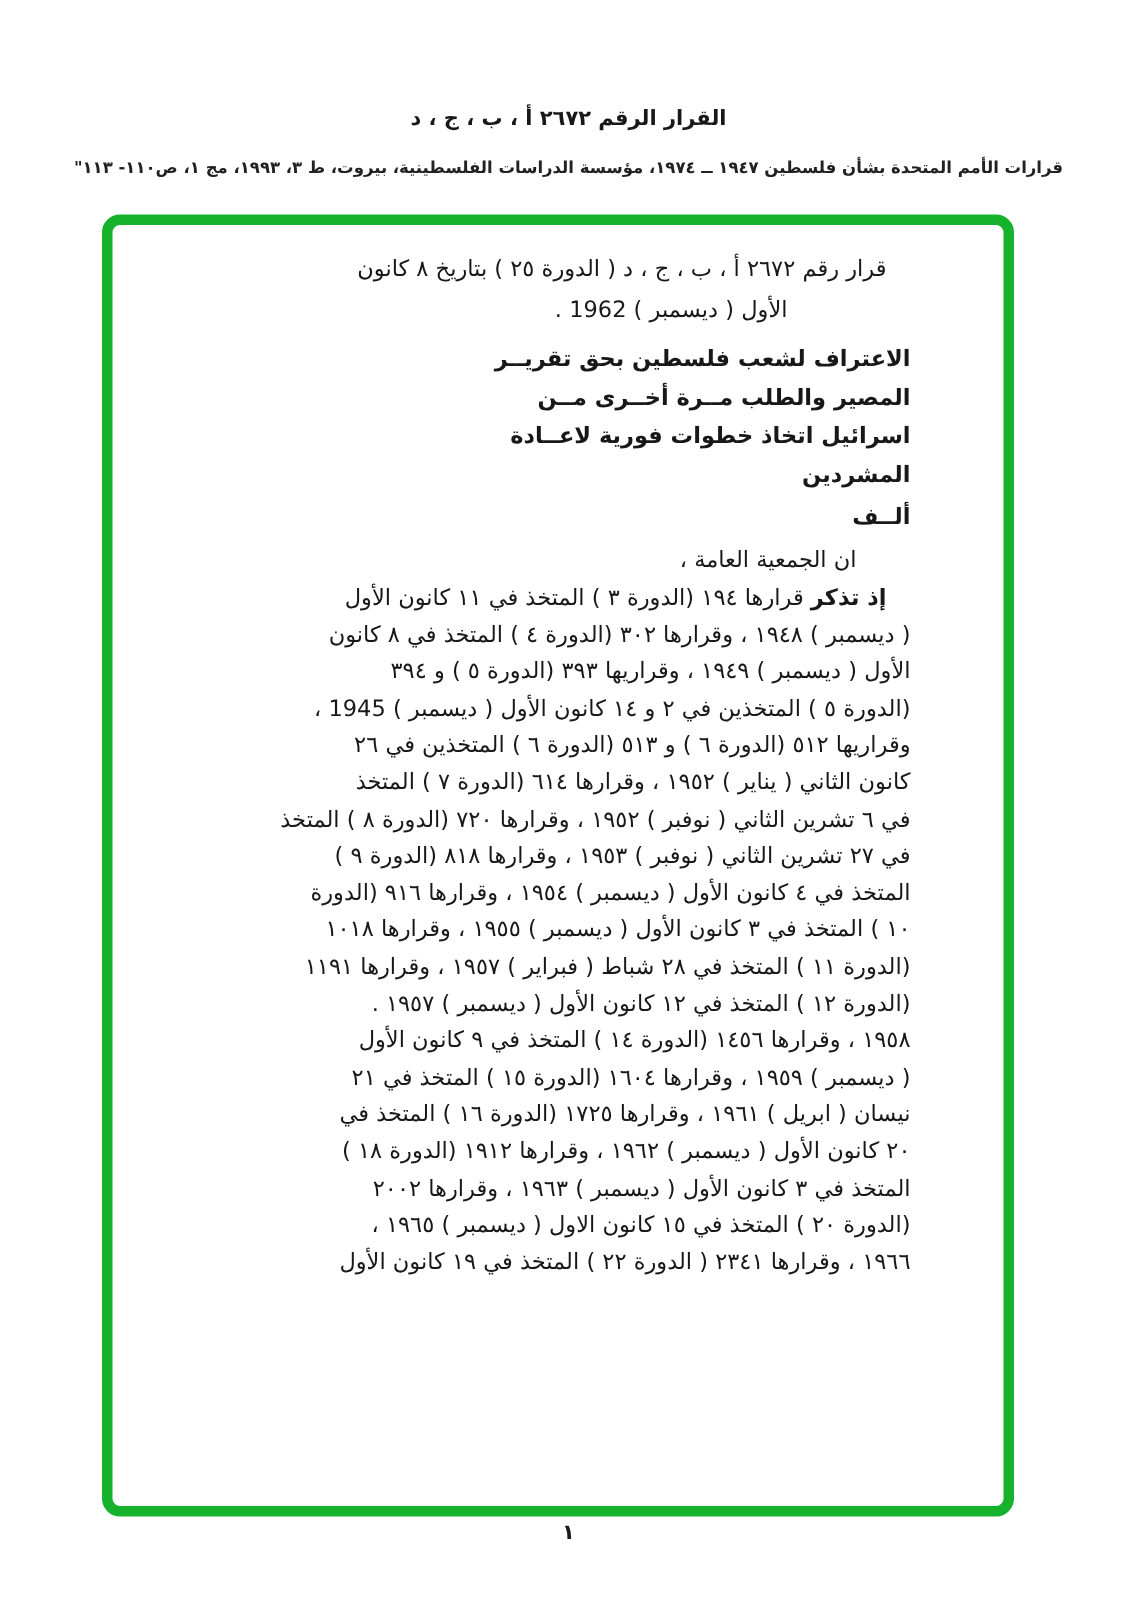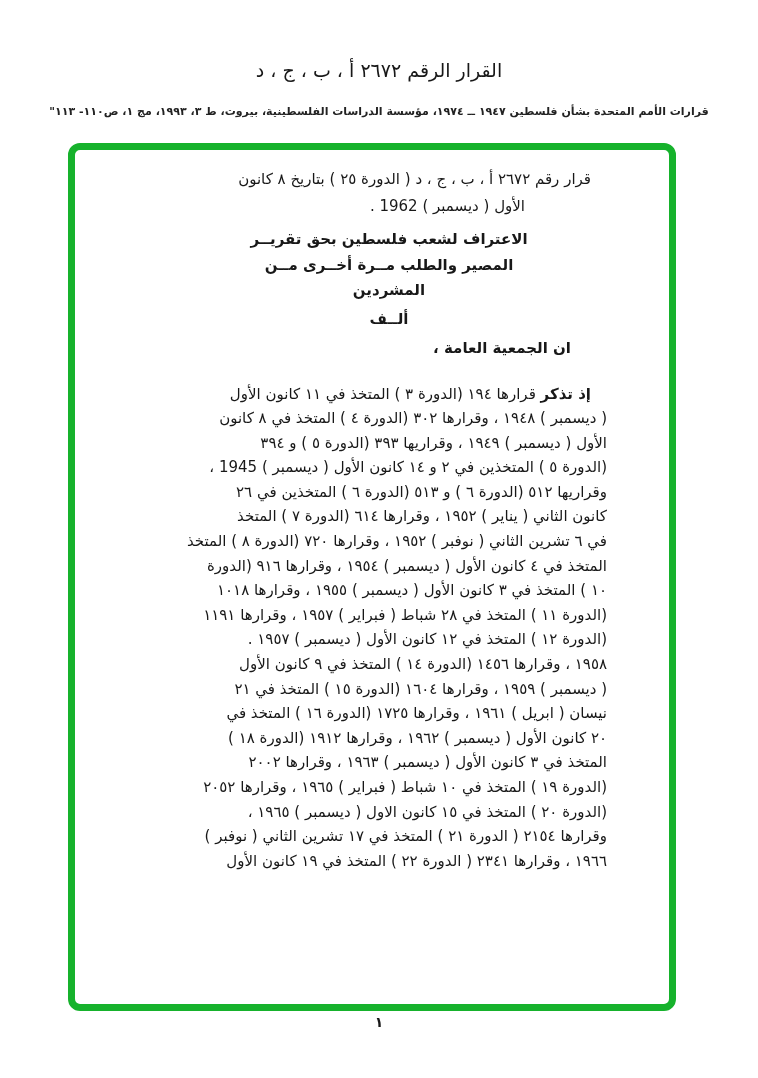--- a/index.html
+++ b/index.html
@@ -5,22 +5,22 @@
   html, body { margin: 0; padding: 0; }
   body {
     width: 758px; height: 1078px;
     background: #ffffff;
     font-family: "DejaVu Sans", sans-serif;
     color: #181818;
     position: relative;
     overflow: hidden;
   }
   .doc-title {
-    position: absolute; top: 59px; left: 0; width: 100%;
-    text-align: center; font-weight: normal; font-size: 19px;
+    position: absolute; top: 71px; left: 0; width: 100%;
+    text-align: center; font-weight: bold; font-size: 14px;
     direction: rtl;
   }
   .citation {
     position: absolute; top: 105px; left: 0; width: 100%;
     text-align: center; font-weight: bold; font-size: 11px;
     direction: rtl; letter-spacing: 0.2px; color: #222;
     white-space: nowrap;
   }
   .green-box {
     position: absolute; left: 68px; top: 143px;
@@ -30,25 +30,25 @@
     background: transparent;
   }
   .content {
     position: absolute; top: 16px; left: 96px; right: 62px;
     direction: rtl; text-align: right;
     font-size: 15px;
   }
   .heading-line { line-height: 27px; white-space: nowrap; }
   .heading-l1 { padding-right: 16px; }
   .heading-l2 { padding-right: 82px; }
-  .subject { margin-top: 7px; font-weight: bold; text-align: center; }
+  .subject { margin-top: 7px; font-weight: bold; }
   .subject-line { line-height: 25.5px; white-space: nowrap; }
-  .section-label { margin-top: 3px; text-align: center; font-weight: bold; line-height: 25px; }
-  .preamble { margin-top: 4px; padding-right: 36px; font-weight: bold; line-height: 25px; white-space: nowrap; }
-  .body-block { margin-top: 21px; }
+  .section-label { margin-top: 3px; font-weight: bold; line-height: 25px; }
+  .preamble { margin-top: 4px; padding-right: 36px; font-weight: normal; line-height: 25px; white-space: nowrap; }
+  .body-block { margin-top: 0; }
   .body-line { line-height: 24.6px; white-space: nowrap; }
   .body-first { padding-right: 16px; }
   .bold { font-weight: bold; }
   .page-number {
     position: absolute; top: 1014px; left: 0; width: 100%;
     text-align: center; font-size: 14px; font-weight: bold;
     direction: rtl;
   }
 </style>
 </head>
@@ -59,47 +59,47 @@
 <div class="citation">قرارات الأمم المتحدة بشأن فلسطين ١٩٤٧ ــ ١٩٧٤، مؤسسة الدراسات الفلسطينية، بيروت، ط ٣، ١٩٩٣، مج ١، ص١١٠- ١١٣"</div>
 
 <div class="green-box" style="border-color: rgb(22, 178, 44);">
   <div class="content">
     <div class="heading-line heading-l1">قرار رقم ٢٦٧٢ أ ، ب ، ج ، د ( الدورة ٢٥ ) بتاريخ ٨ كانون</div>
     <div class="heading-line heading-l2">الأول ( ديسمبر ) 1962 .</div>
 
     <div class="subject">
         <div class="subject-line">الاعتراف لشعب فلسطين بحق تقريــر</div>
         <div class="subject-line">المصير والطلب مــرة أخــرى مــن</div>
+        <div class="subject-line">اسرائيل اتخاذ خطوات فورية لاعــادة</div>
         <div class="subject-line">المشردين</div>
       </div>
 
     <div class="section-label">ألــف</div>
 
     <div class="preamble">ان الجمعية العامة ،</div>
 
     <div class="body-block">
       <div class="body-line body-first"><span class="bold">إذ تذكر</span><span> قرارها ١٩٤ (الدورة ٣ ) المتخذ في ١١ كانون الأول</span></div>
       <div>
           <div class="body-line">( ديسمبر ) ١٩٤٨ ، وقرارها ٣٠٢ (الدورة ٤ ) المتخذ في ٨ كانون</div>
           <div class="body-line">الأول ( ديسمبر ) ١٩٤٩ ، وقراريها ٣٩٣ (الدورة ٥ ) و ٣٩٤</div>
           <div class="body-line">(الدورة ٥ ) المتخذين في ٢ و ١٤ كانون الأول ( ديسمبر ) 1945 ،</div>
           <div class="body-line">وقراريها ٥١٢ (الدورة ٦ ) و ٥١٣ (الدورة ٦ ) المتخذين في ٢٦</div>
           <div class="body-line">كانون الثاني ( يناير ) ١٩٥٢ ، وقرارها ٦١٤ (الدورة ٧ ) المتخذ</div>
           <div class="body-line">في ٦ تشرين الثاني ( نوفبر ) ١٩٥٢ ، وقرارها ٧٢٠ (الدورة ٨ ) المتخذ</div>
+          <div class="body-line">في ٢٧ تشرين الثاني ( نوفبر ) ١٩٥٣ ، وقرارها ٨١٨ (الدورة ٩ )</div>
           <div class="body-line">المتخذ في ٤ كانون الأول ( ديسمبر ) ١٩٥٤ ، وقرارها ٩١٦ (الدورة</div>
           <div class="body-line">١٠ ) المتخذ في ٣ كانون الأول ( ديسمبر ) ١٩٥٥ ، وقرارها ١٠١٨</div>
           <div class="body-line">(الدورة ١١ ) المتخذ في ٢٨ شباط ( فبراير ) ١٩٥٧ ، وقرارها ١١٩١</div>
           <div class="body-line">(الدورة ١٢ ) المتخذ في ١٢ كانون الأول ( ديسمبر ) ١٩٥٧ .</div>
           <div class="body-line">١٩٥٨ ، وقرارها ١٤٥٦ (الدورة ١٤ ) المتخذ في ٩ كانون الأول</div>
           <div class="body-line">( ديسمبر ) ١٩٥٩ ، وقرارها ١٦٠٤ (الدورة ١٥ ) المتخذ في ٢١</div>
           <div class="body-line">نيسان ( ابريل ) ١٩٦١ ، وقرارها ١٧٢٥ (الدورة ١٦ ) المتخذ في</div>
           <div class="body-line">٢٠ كانون الأول ( ديسمبر ) ١٩٦٢ ، وقرارها ١٩١٢ (الدورة ١٨ )</div>
           <div class="body-line">المتخذ في ٣ كانون الأول ( ديسمبر ) ١٩٦٣ ، وقرارها ٢٠٠٢</div>
-          <div class="body-line">(الدورة ١٩ ) المتخذ في ١٠ شباط ( فبراير ) ١٩٦٥ ، وقرارها ٢٠٥٢</div>
           <div class="body-line">(الدورة ٢٠ ) المتخذ في ١٥ كانون الاول ( ديسمبر ) ١٩٦٥ ،</div>
-          <div class="body-line">وقرارها ٢١٥٤ ( الدورة ٢١ ) المتخذ في ١٧ تشرين الثاني ( نوفبر )</div>
           <div class="body-line">١٩٦٦ ، وقرارها ٢٣٤١ ( الدورة ٢٢ ) المتخذ في ١٩ كانون الأول</div>
         </div>
     </div>
   </div>
 </div>
 
 <div class="page-number">١</div>
 
 </body></html>

